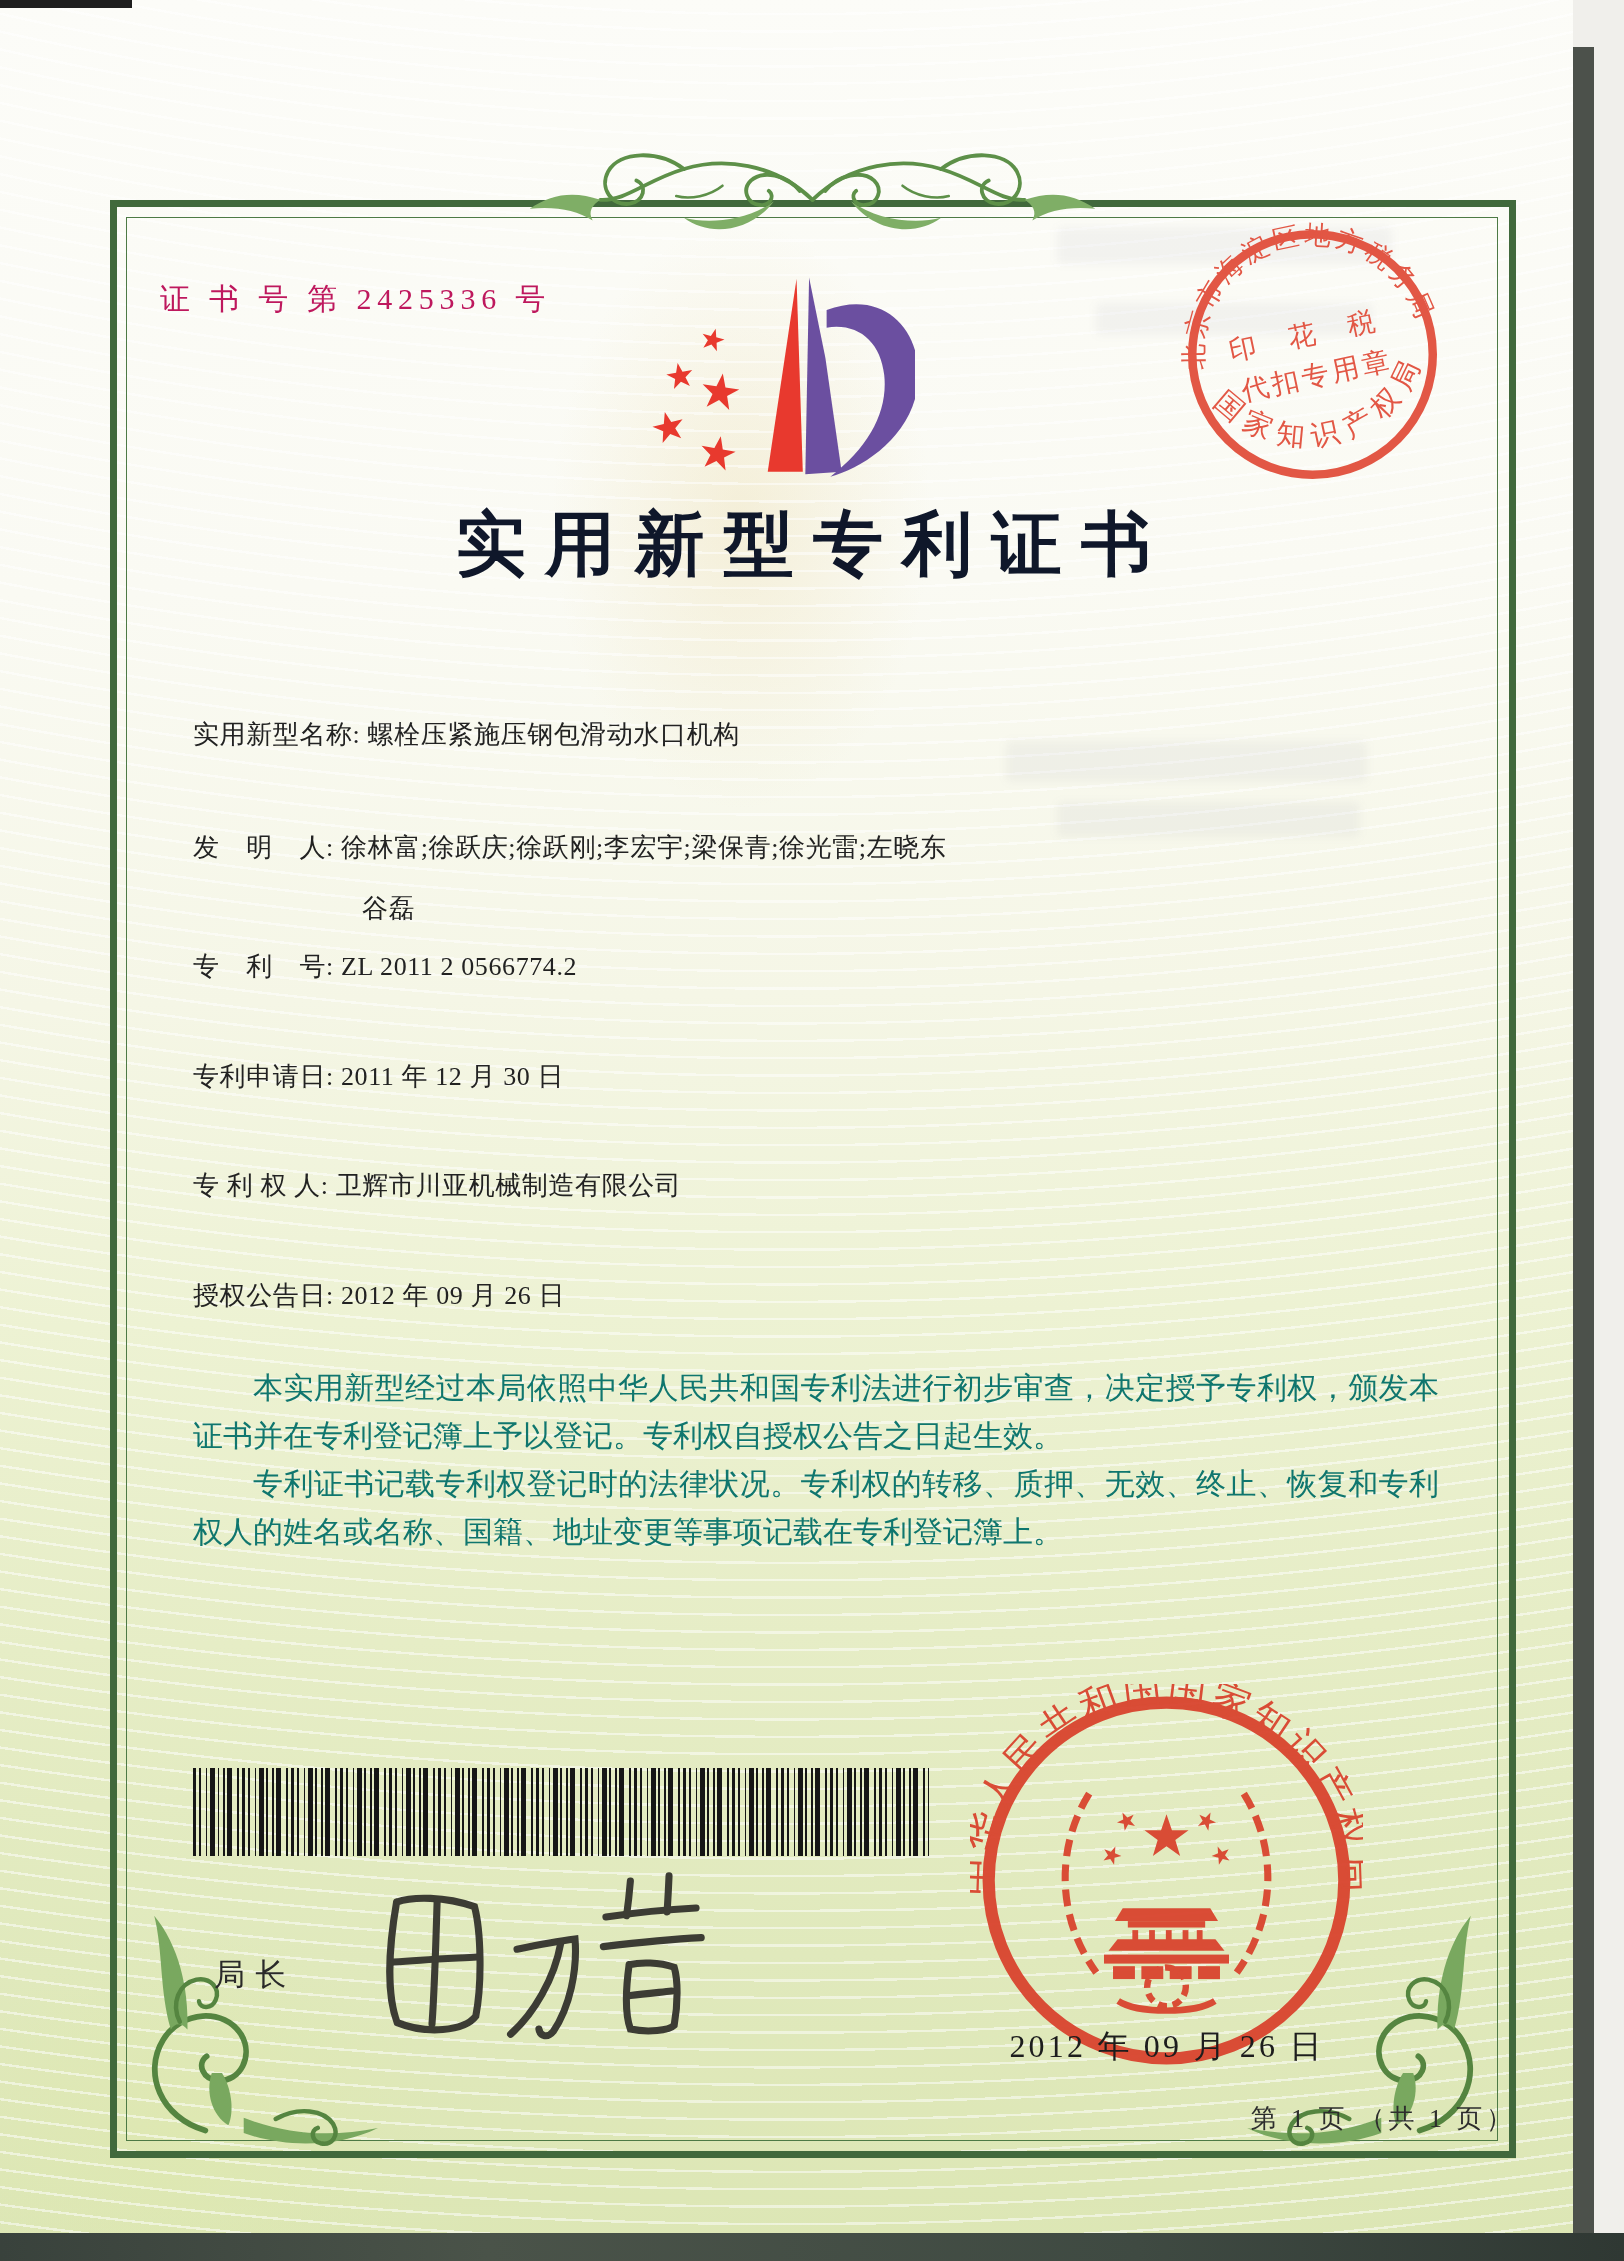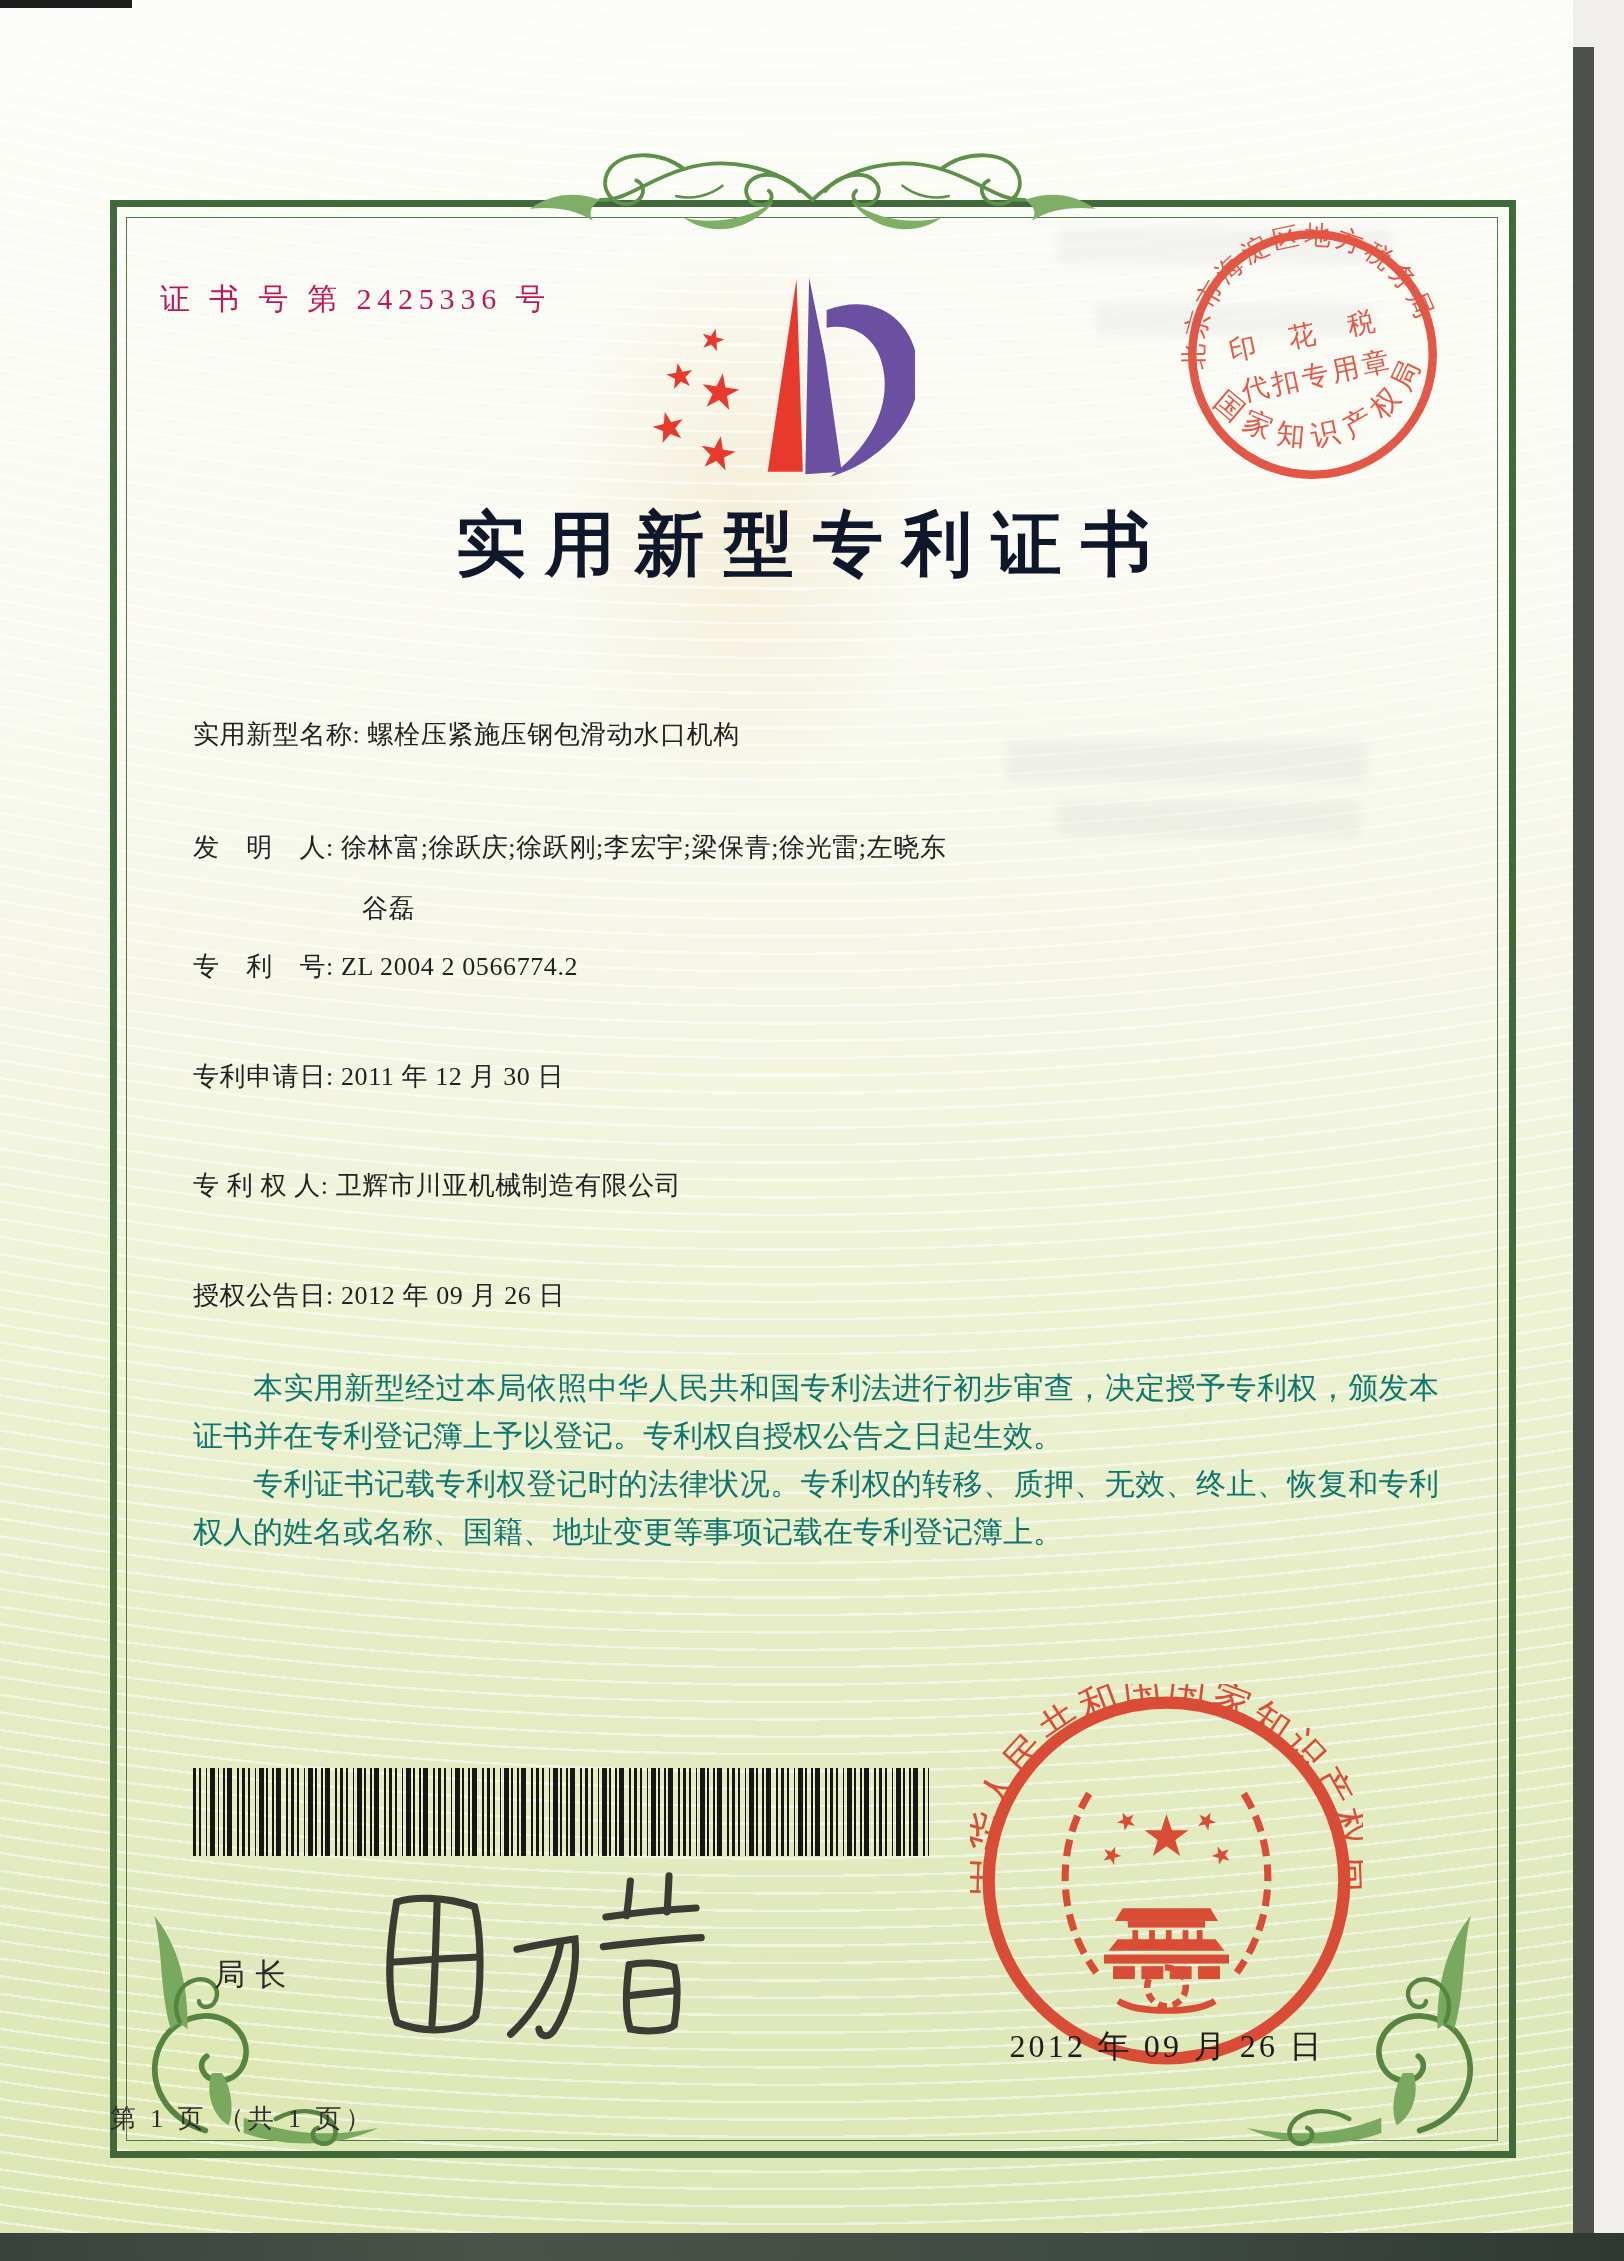--- a/index.html
+++ b/index.html
@@ -49,21 +49,21 @@
       #161616 24.5px 26px, rgba(0,0,0,0) 26px 30px,
       #161616 30px 32px, rgba(0,0,0,0) 32px 34px,
       #161616 34px 39px, rgba(0,0,0,0) 39px 44px,
       #161616 44px 46px, rgba(0,0,0,0) 46px 49px);
   }
 
   .director{left:214px;top:1954px;font-size:31px;letter-spacing:10.3px;color:#2a2a2a}
   .sig-svg{left:348px;top:1841px;width:387px;height:219px}
   .seal-svg{left:970px;top:1684px;width:393px;height:393px;opacity:.95}
   .seal-date{left:954px;top:2025px;width:426px;text-align:center;font-size:32px;letter-spacing:3.2px;color:#1d1d1d}
-  .footer{left:110px;top:2101px;width:1406px;text-align:left;font-size:26px;letter-spacing:3.9px;color:#2d2d2d}
+  .footer{left:110px;top:2101px;width:1406px;text-align:right;font-size:26px;letter-spacing:3.9px;color:#2d2d2d}
 
   .stamp-svg{left:1172px;top:214px;width:281px;height:281px;opacity:.93}
   .logo-svg{left:638px;top:270px;width:277px;height:213px}
   .orn-top{left:490px;top:124px;width:645px;height:135px}
   .orn-bl{left:108px;top:1862px;width:297px;height:294px}
   .orn-br{left:1220px;top:1862px;width:297px;height:294px;transform:scaleX(-1)}
 
   
   .ghost{background:rgba(95,100,125,.055);filter:blur(4.5px);border-radius:5.2px}
   .g1{left:1057px;top:227px;width:335px;height:37px}
@@ -153,21 +153,21 @@
     <path id="tsBot" d="M 30,198 A 188,188 0 0 0 400,198" fill="none"></path>
     <text font-size="44" letter-spacing="13"><textPath href="#tsBot" startOffset="50%" text-anchor="middle">国家知识产权局</textPath></text>
   </g>
 </svg>
 
 <div class="abs title">实用新型专利证书</div>
 
 <div class="abs field f0"><span>实用新型名称:</span> <span>螺栓压紧施压钢包滑动水口机构</span></div>
 <div class="abs field f1"><span>发　明　人:</span> <span>徐林富;徐跃庆;徐跃刚;李宏宇;梁保青;徐光雷;左晓东</span></div>
 <div class="abs field f1b"><span>谷磊</span></div>
-<div class="abs field f2"><span>专　利　号:</span> <span>ZL 2004 2 0566774.2</span></div>
+<div class="abs field f2"><span>专　利　号:</span> <span>ZL 2011 2 0566774.2</span></div>
 <div class="abs field f3"><span>专利申请日:</span> <span>2011 年 12 月 30 日</span></div>
 <div class="abs field f4"><span>专 利 权 人:</span> <span>卫辉市川亚机械制造有限公司</span></div>
 <div class="abs field f5"><span>授权公告日:</span> <span>2012 年 09 月 26 日</span></div>
 
 <div class="abs paras">
   <p>本实用新型经过本局依照中华人民共和国专利法进行初步审查，决定授予专利权，颁发本证书并在专利登记簿上予以登记。专利权自授权公告之日起生效。</p>
   <p>专利证书记载专利权登记时的法律状况。专利权的转移、质押、无效、终止、恢复和专利权人的姓名或名称、国籍、地址变更等事项记载在专利登记簿上。</p>
 </div>
 
 <div class="abs barcode"></div>

